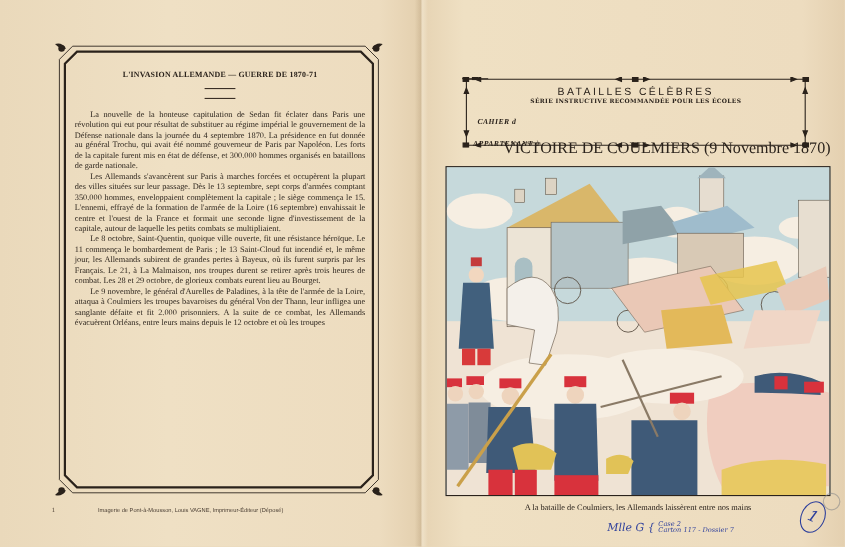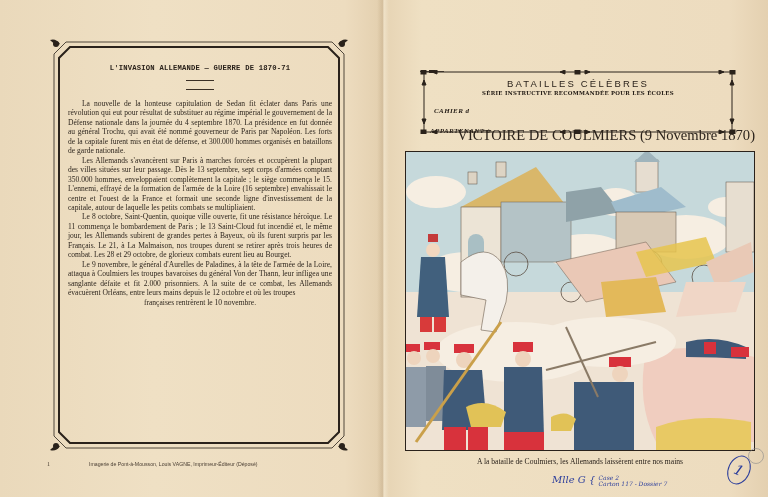--- a/index.html
+++ b/index.html
@@ -9,21 +9,21 @@
     .page { position: absolute; top: 0; height: 497px; }
     .page-left { left: 0; width: 383px; background: linear-gradient(90deg, #ead9bb 0%, #efe0c4 40%, #eddcbf 90%, #e3cfae 100%); }
     .page-right { left: 383px; width: 385px; background: linear-gradient(90deg, #e6d3b3 0%, #efe0c3 10%, #eddcbf 90%, #e4d0b0 100%); }
     .fold { position: absolute; left: 377px; top: 0; width: 12px; height: 497px;
             background: linear-gradient(90deg, rgba(0,0,0,0) 0%, rgba(140,110,70,0.18) 45%, rgba(255,250,235,0.35) 60%, rgba(0,0,0,0) 100%); }
 
     
     .frame-left { position: absolute; left: 50px; top: 38px; width: 298px; height: 414px; }
     .frame-left svg.border { position: absolute; left: 0; top: 0; width: 298px; height: 414px; }
     .left-content { position: absolute; left: 18px; top: 26px; width: 264px; text-align: center; }
-    .left-series { font-family: Liberation Mono, monospace; font-size: 7.2px; font-weight: bold; letter-spacing: 0.2px; }
+    .left-series { font-family: Liberation Serif, serif; font-size: 7.2px; font-weight: bold; letter-spacing: 0.2px; }
     .rule-short { width: 28px; height: 1px; background: #3a2f25; margin: 8px auto 8px; }
     .left-title { font-family: "Liberation Serif", serif; font-size: 17px; letter-spacing: 0.6px; margin-top: 0; }
     .rule-short2 { width: 28px; height: 1px; background: #3a2f25; margin: 7px auto 9px; }
     .body-text { text-align: justify; font-family: "Liberation Serif", serif; font-size: 7.55px; line-height: 9.45px; color: #2e261e; }
     .body-text p { text-indent: 14px; margin: 0; }
     .centered-end { display: block; text-align: center; text-indent: 0; }
 
     .imprint { position: absolute; left: 89px; top: 461px; font-family: "Liberation Sans", sans-serif; font-size: 5.2px; color: #4a3e33; }
     .page-num { position: absolute; left: 47px; top: 461px; font-family: "Liberation Serif", serif; font-size: 6px; color: #4a3e33; }
 
@@ -80,21 +80,20 @@
 
   <div class="left-content">
     <div class="left-series">L'INVASION ALLEMANDE — GUERRE DE 1870-71</div>
     <div class="rule-short"></div>
     <div class="rule-short2"></div>
     <div class="body-text">
       <p>La nouvelle de la honteuse capitulation de Sedan fit éclater dans Paris une révolution qui eut pour résultat de substituer au régime impérial le gouvernement de la Défense nationale dans la journée du 4 septembre 1870. La présidence en fut donnée au général Trochu, qui avait été nommé gouverneur de Paris par Napoléon. Les forts de la capitale furent mis en état de défense, et 300.000 hommes organisés en bataillons de garde nationale.</p>
       <p>Les Allemands s'avancèrent sur Paris à marches forcées et occupèrent la plupart des villes situées sur leur passage. Dès le 13 septembre, sept corps d'armées comptant 350.000 hommes, enveloppaient complètement la capitale ; le siège commença le 15. L'ennemi, effrayé de la formation de l'armée de la Loire (16 septembre) envahissait le centre et l'ouest de la France et formait une seconde ligne d'investissement de la capitale, autour de laquelle les petits combats se multipliaient.</p>
       <p>Le 8 octobre, Saint-Quentin, quoique ville ouverte, fit une résistance héroïque. Le 11 commença le bombardement de Paris ; le 13 Saint-Cloud fut incendié et, le même jour, les Allemands subirent de grandes pertes à Bayeux, où ils furent surpris par les Français. Le 21, à La Malmaison, nos troupes durent se retirer après trois heures de combat. Les 28 et 29 octobre, de glorieux combats eurent lieu au Bourget.</p>
       <p>Le 9 novembre, le général d'Aurelles de Paladines, à la tête de l'armée de la Loire, attaqua à Coulmiers les troupes bavaroises du général Von der Thann, leur infligea une sanglante défaite et fit 2.000 prisonniers. A la suite de ce combat, les Allemands évacuèrent Orléans, entre leurs mains depuis le 12 octobre et où les troupes</p>
-      <span class="centered-end">françaises rentrèrent le 10 novembre.</span>
     </div>
   </div>
 </div>
 <div class="page-num">1</div>
 <div class="imprint">Imagerie de Pont-à-Mousson, Louis VAGNE, Imprimeur-Éditeur (Déposé)</div>
 
 <div class="frame-right">
   <svg width="316" height="64" viewBox="0 0 316 64">
     <g stroke="#2a221b" fill="#2a221b">
       <line x1="4" y1="2" x2="312" y2="2" stroke-width="1"></line>

